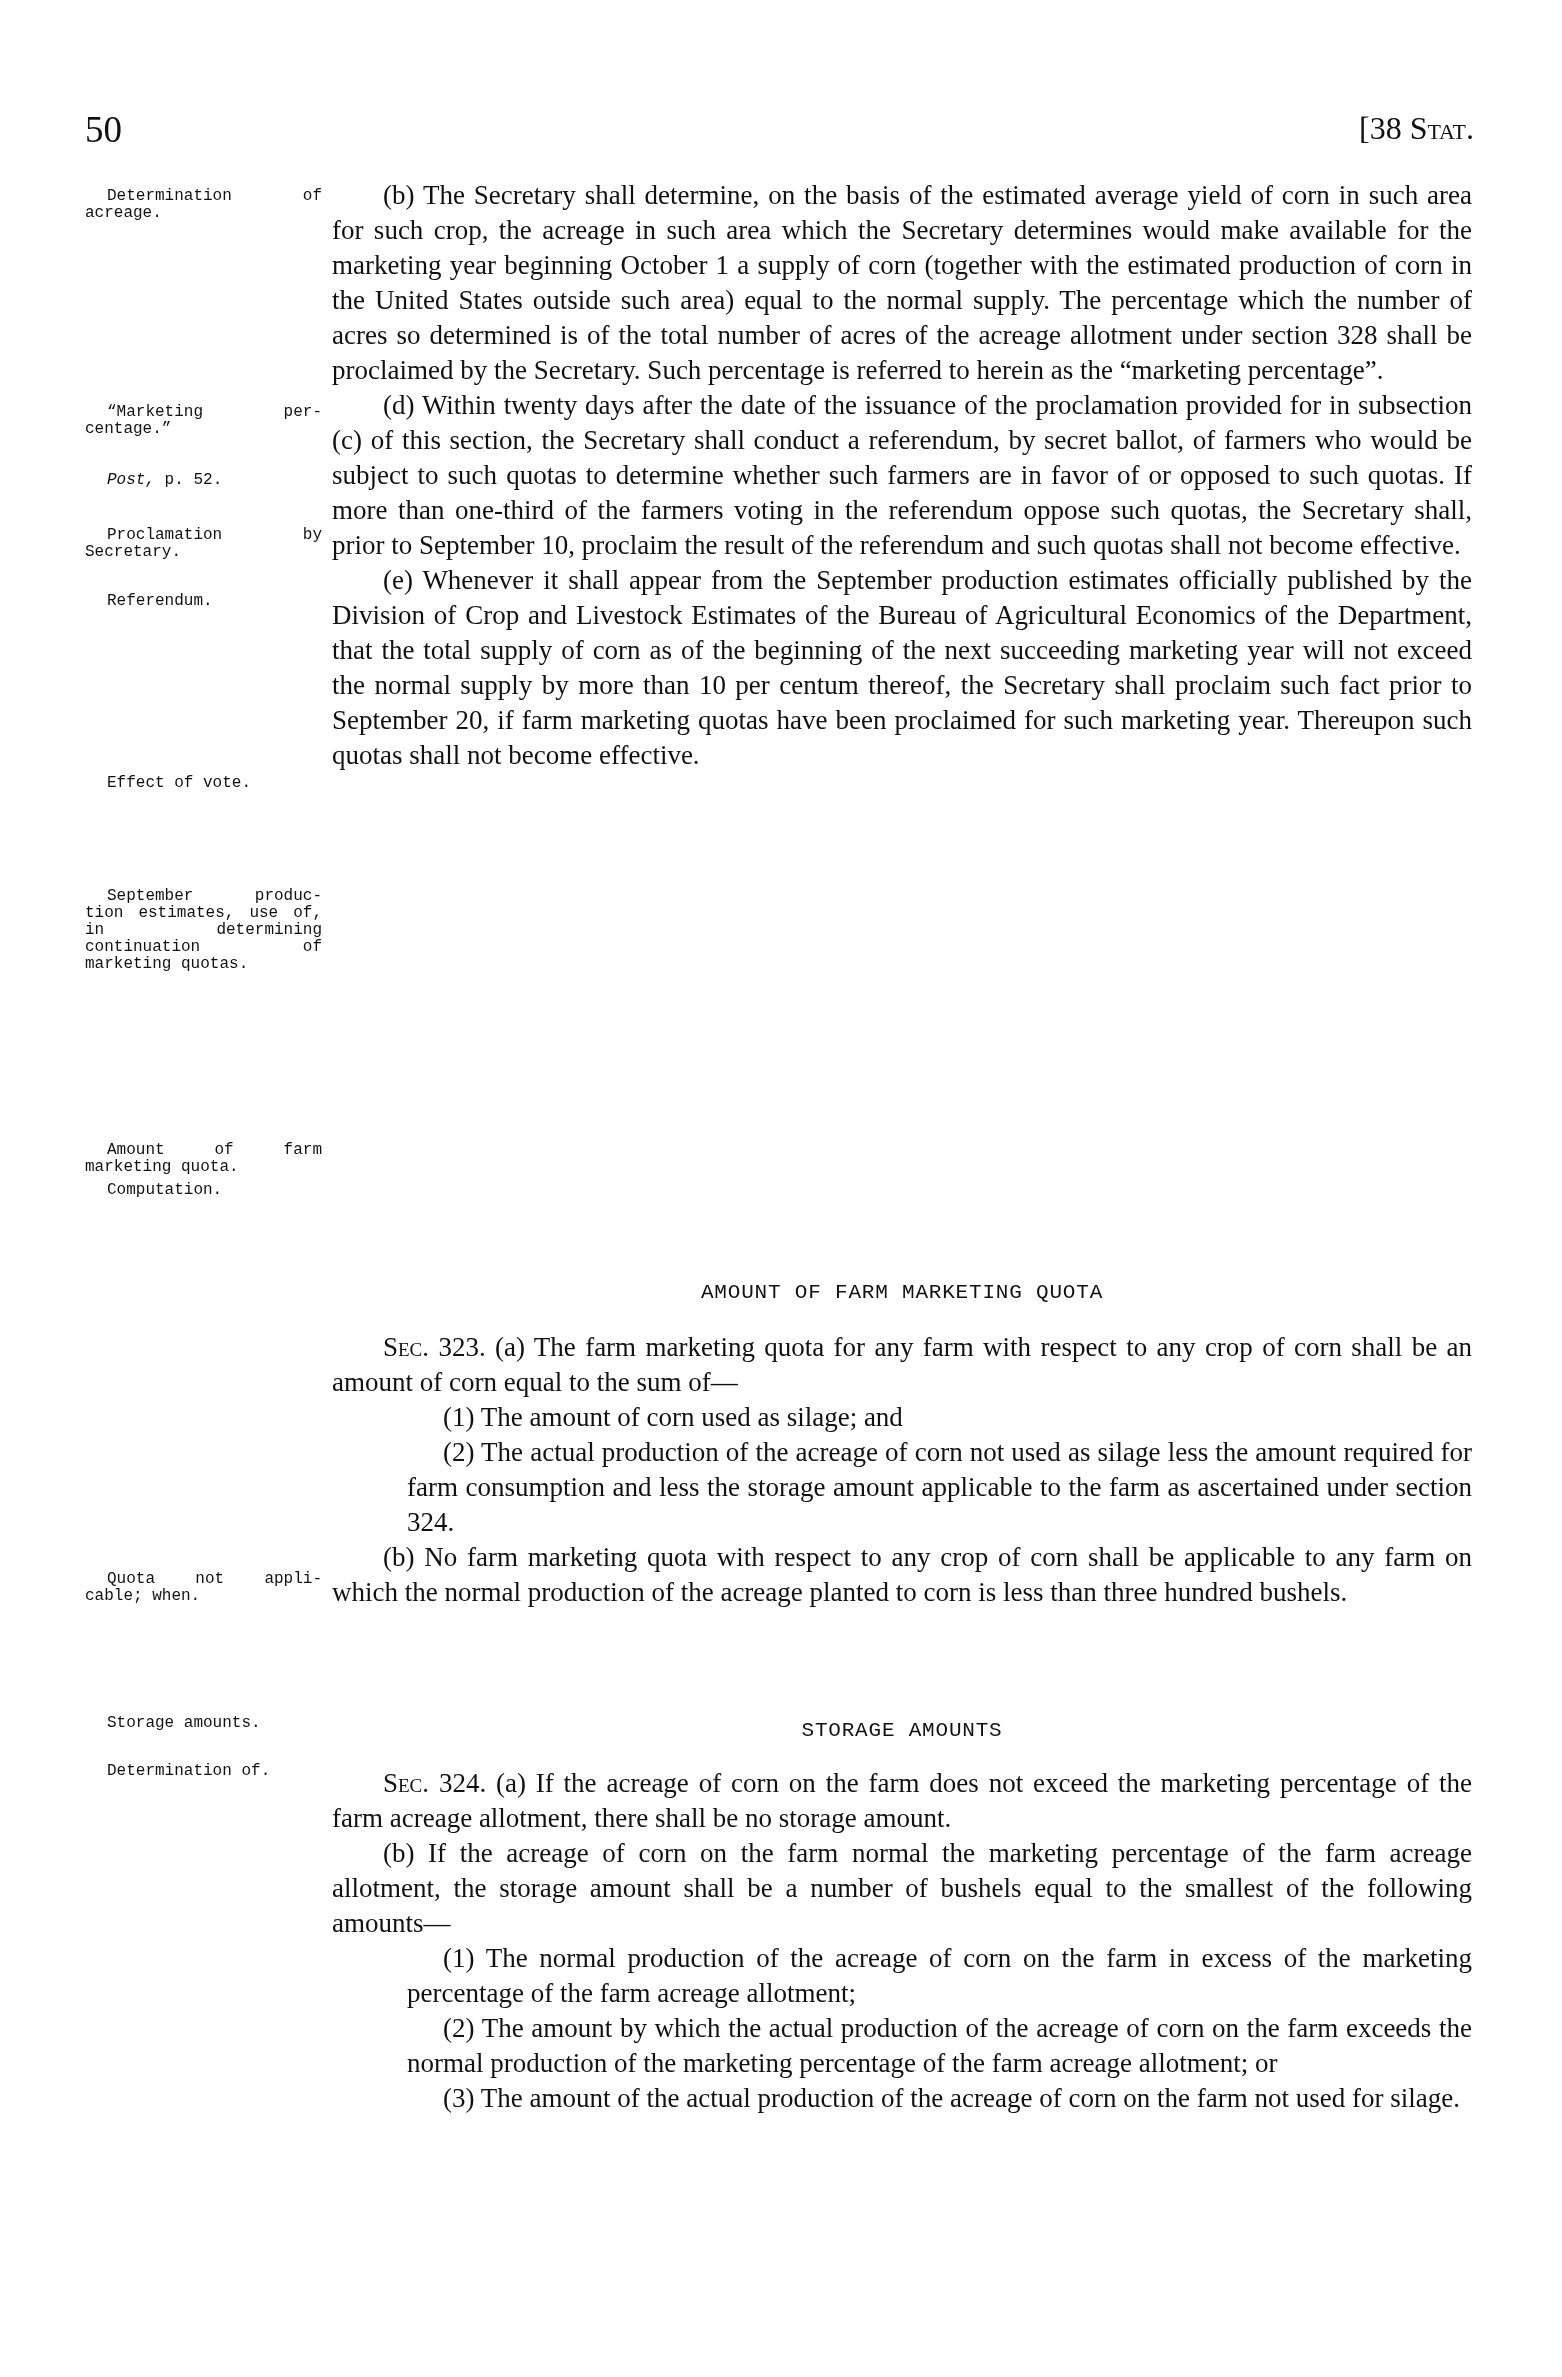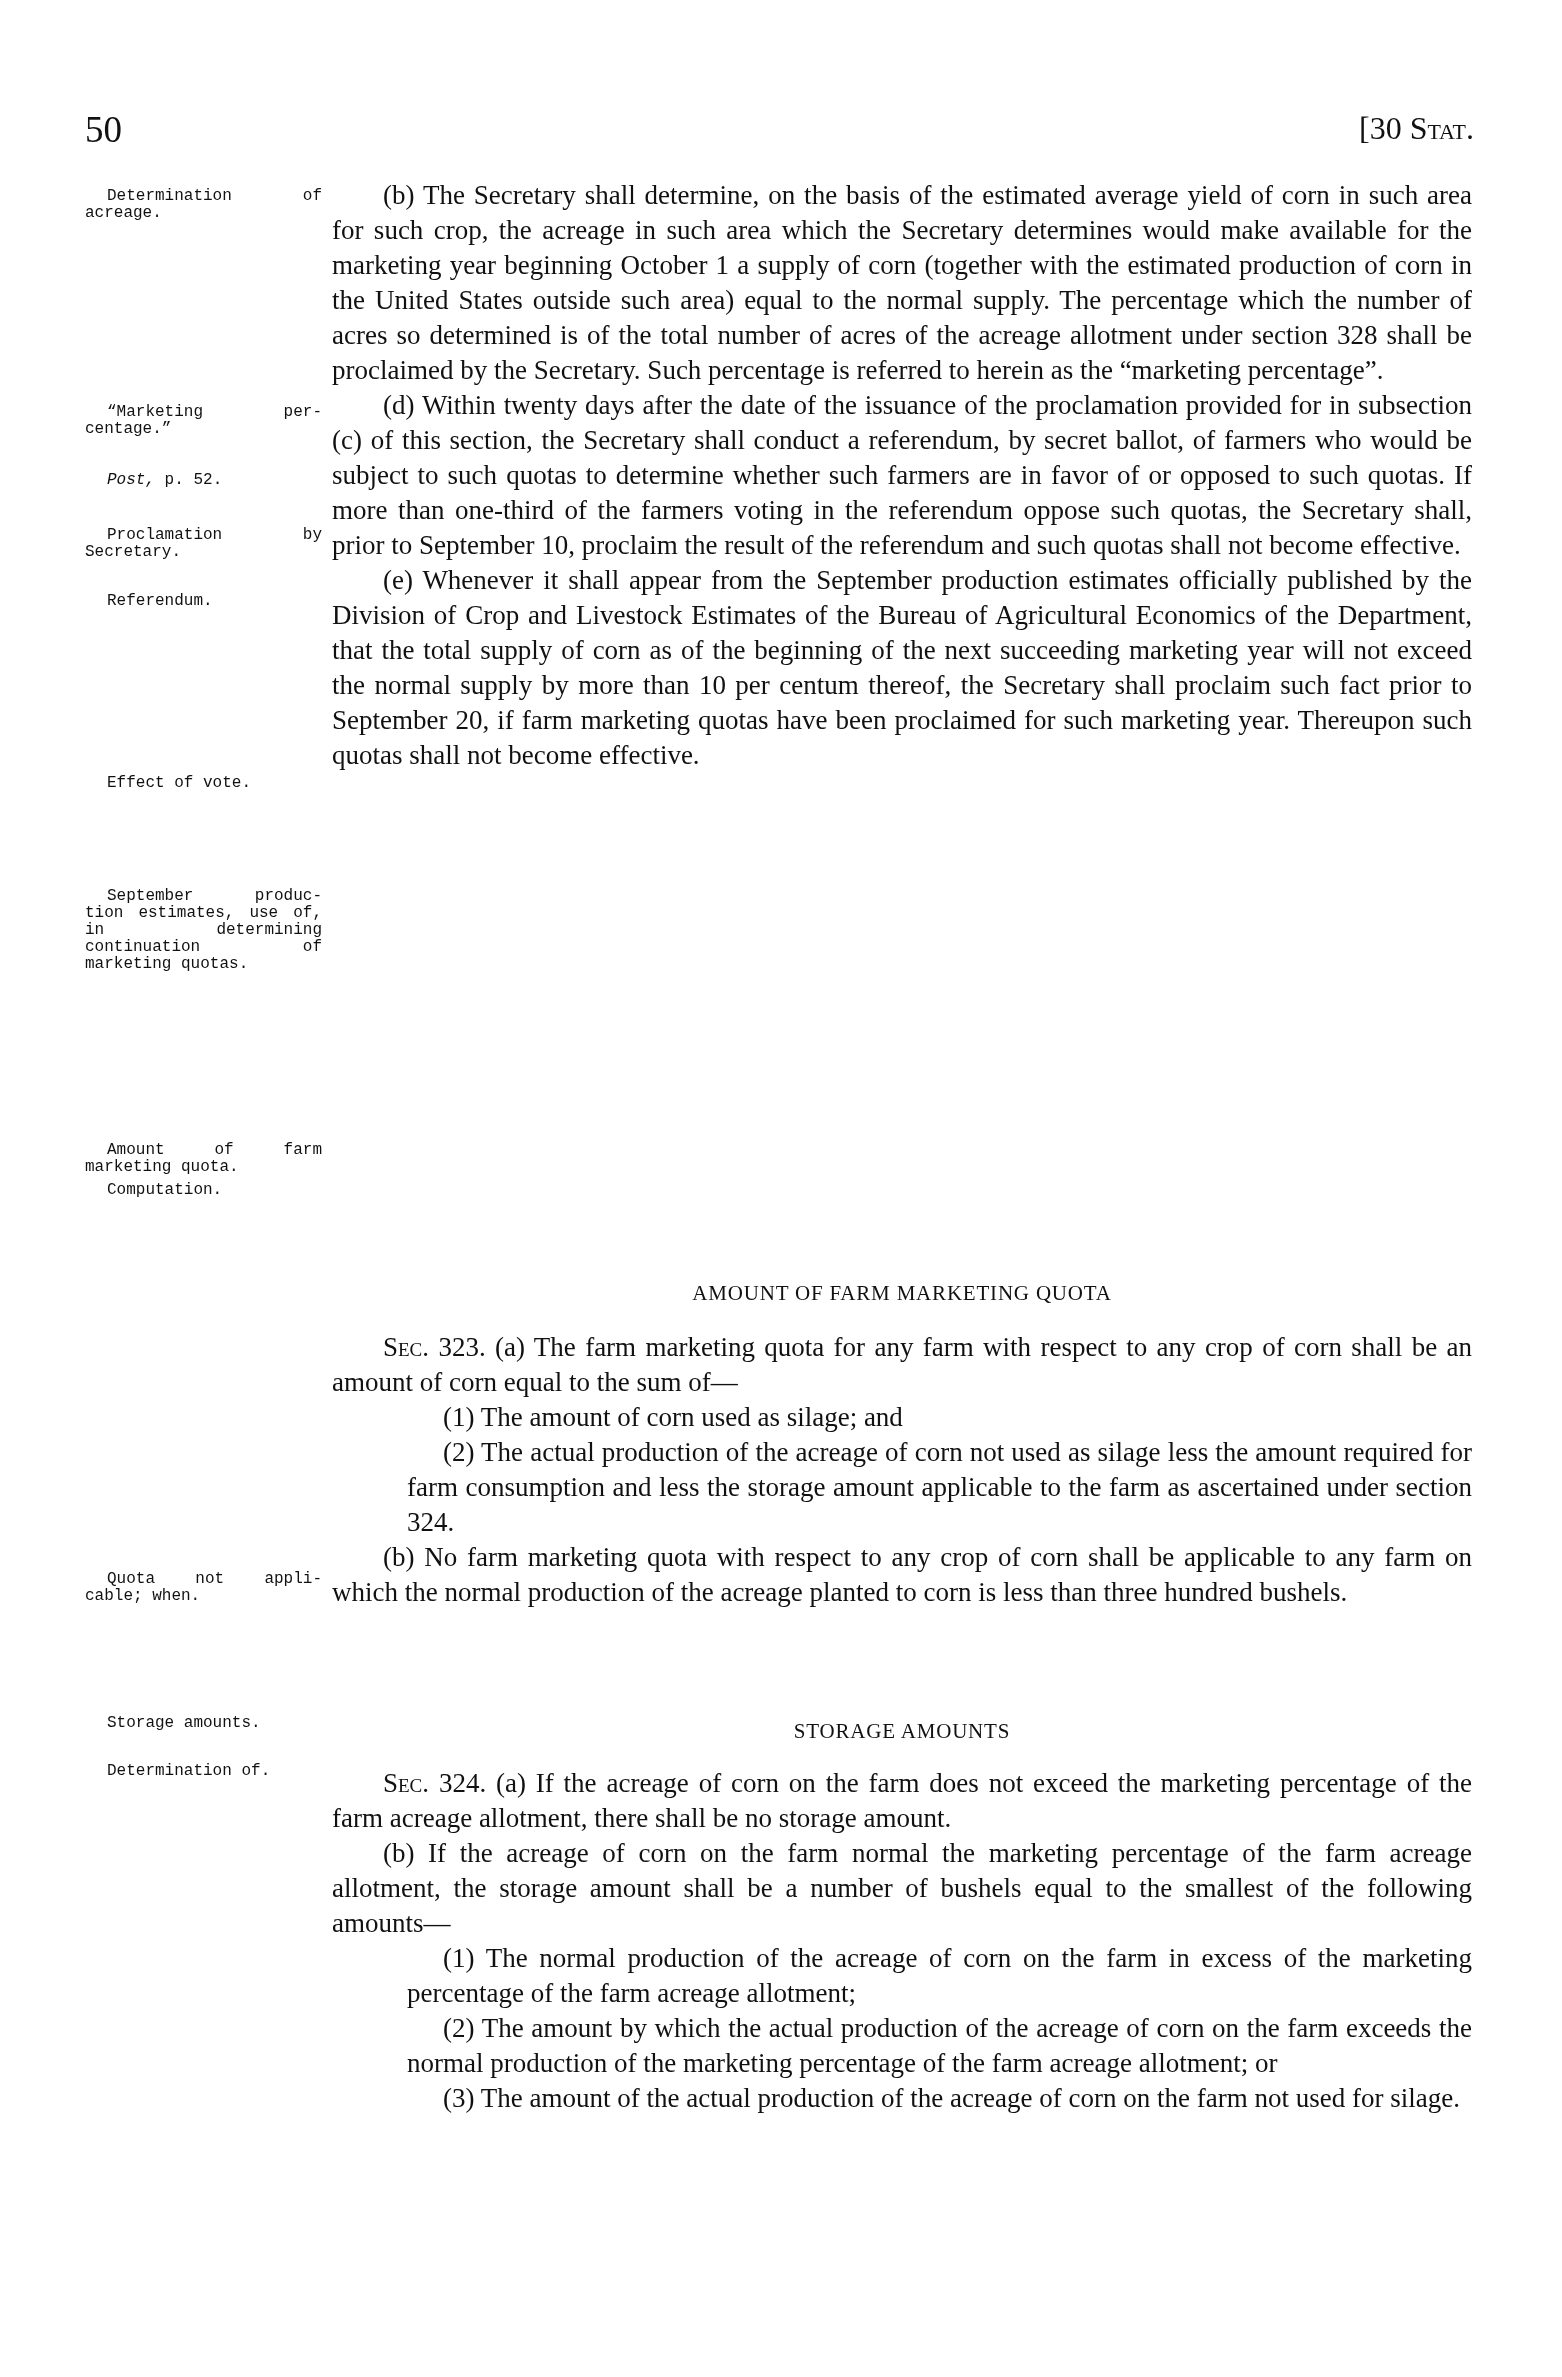--- a/index.html
+++ b/index.html
@@ -19,31 +19,31 @@
                  text-align: justify; text-align-last: left; }
   .margin-note .first { display: block; text-indent: 22px; text-align: justify; text-align-last: justify; }
   .margin-note.single { text-indent: 22px; }
   .margin-note i { font-style: italic; }
 
   .body-text { position: absolute; left: 332px; width: 1140px;
                font-family: "Liberation Serif", serif; font-size: 27px; line-height: 35px; }
   .para { margin: 0; text-align: justify; text-indent: 51px; }
   .para.item { padding-left: 75px; text-indent: 36px; }
   .section-heading { position: absolute; left: 332px; width: 1140px; text-align: center;
-                     font-family: Liberation Serif, serif; font-size: 21px; letter-spacing: 0.8px; }
+                     font-family: Liberation Mono, monospace; font-size: 21px; letter-spacing: 0.8px; }
   .sec-label { font-variant: small-caps; }
 </style>
 </head>
 <body>
 
 <div class="page">
 
   <div class="running-head">
     <span class="page-number">50</span>
-    <span class="head-volume sc">[30 Stat.</span>
+    <span class="head-volume sc">[38 Stat.</span>
   </div>
 
   <div class="margin-note" style="top:188px;">
     <span class="first">Determination of</span><span>acreage.</span>
   </div>
   <div class="margin-note" style="top:404px;">
     <span class="first">“Marketing per-</span><span>centage.”</span>
   </div>
   <div class="margin-note single" style="top:472px;">
     <i>Post,</i><span> p. 52.</span>

